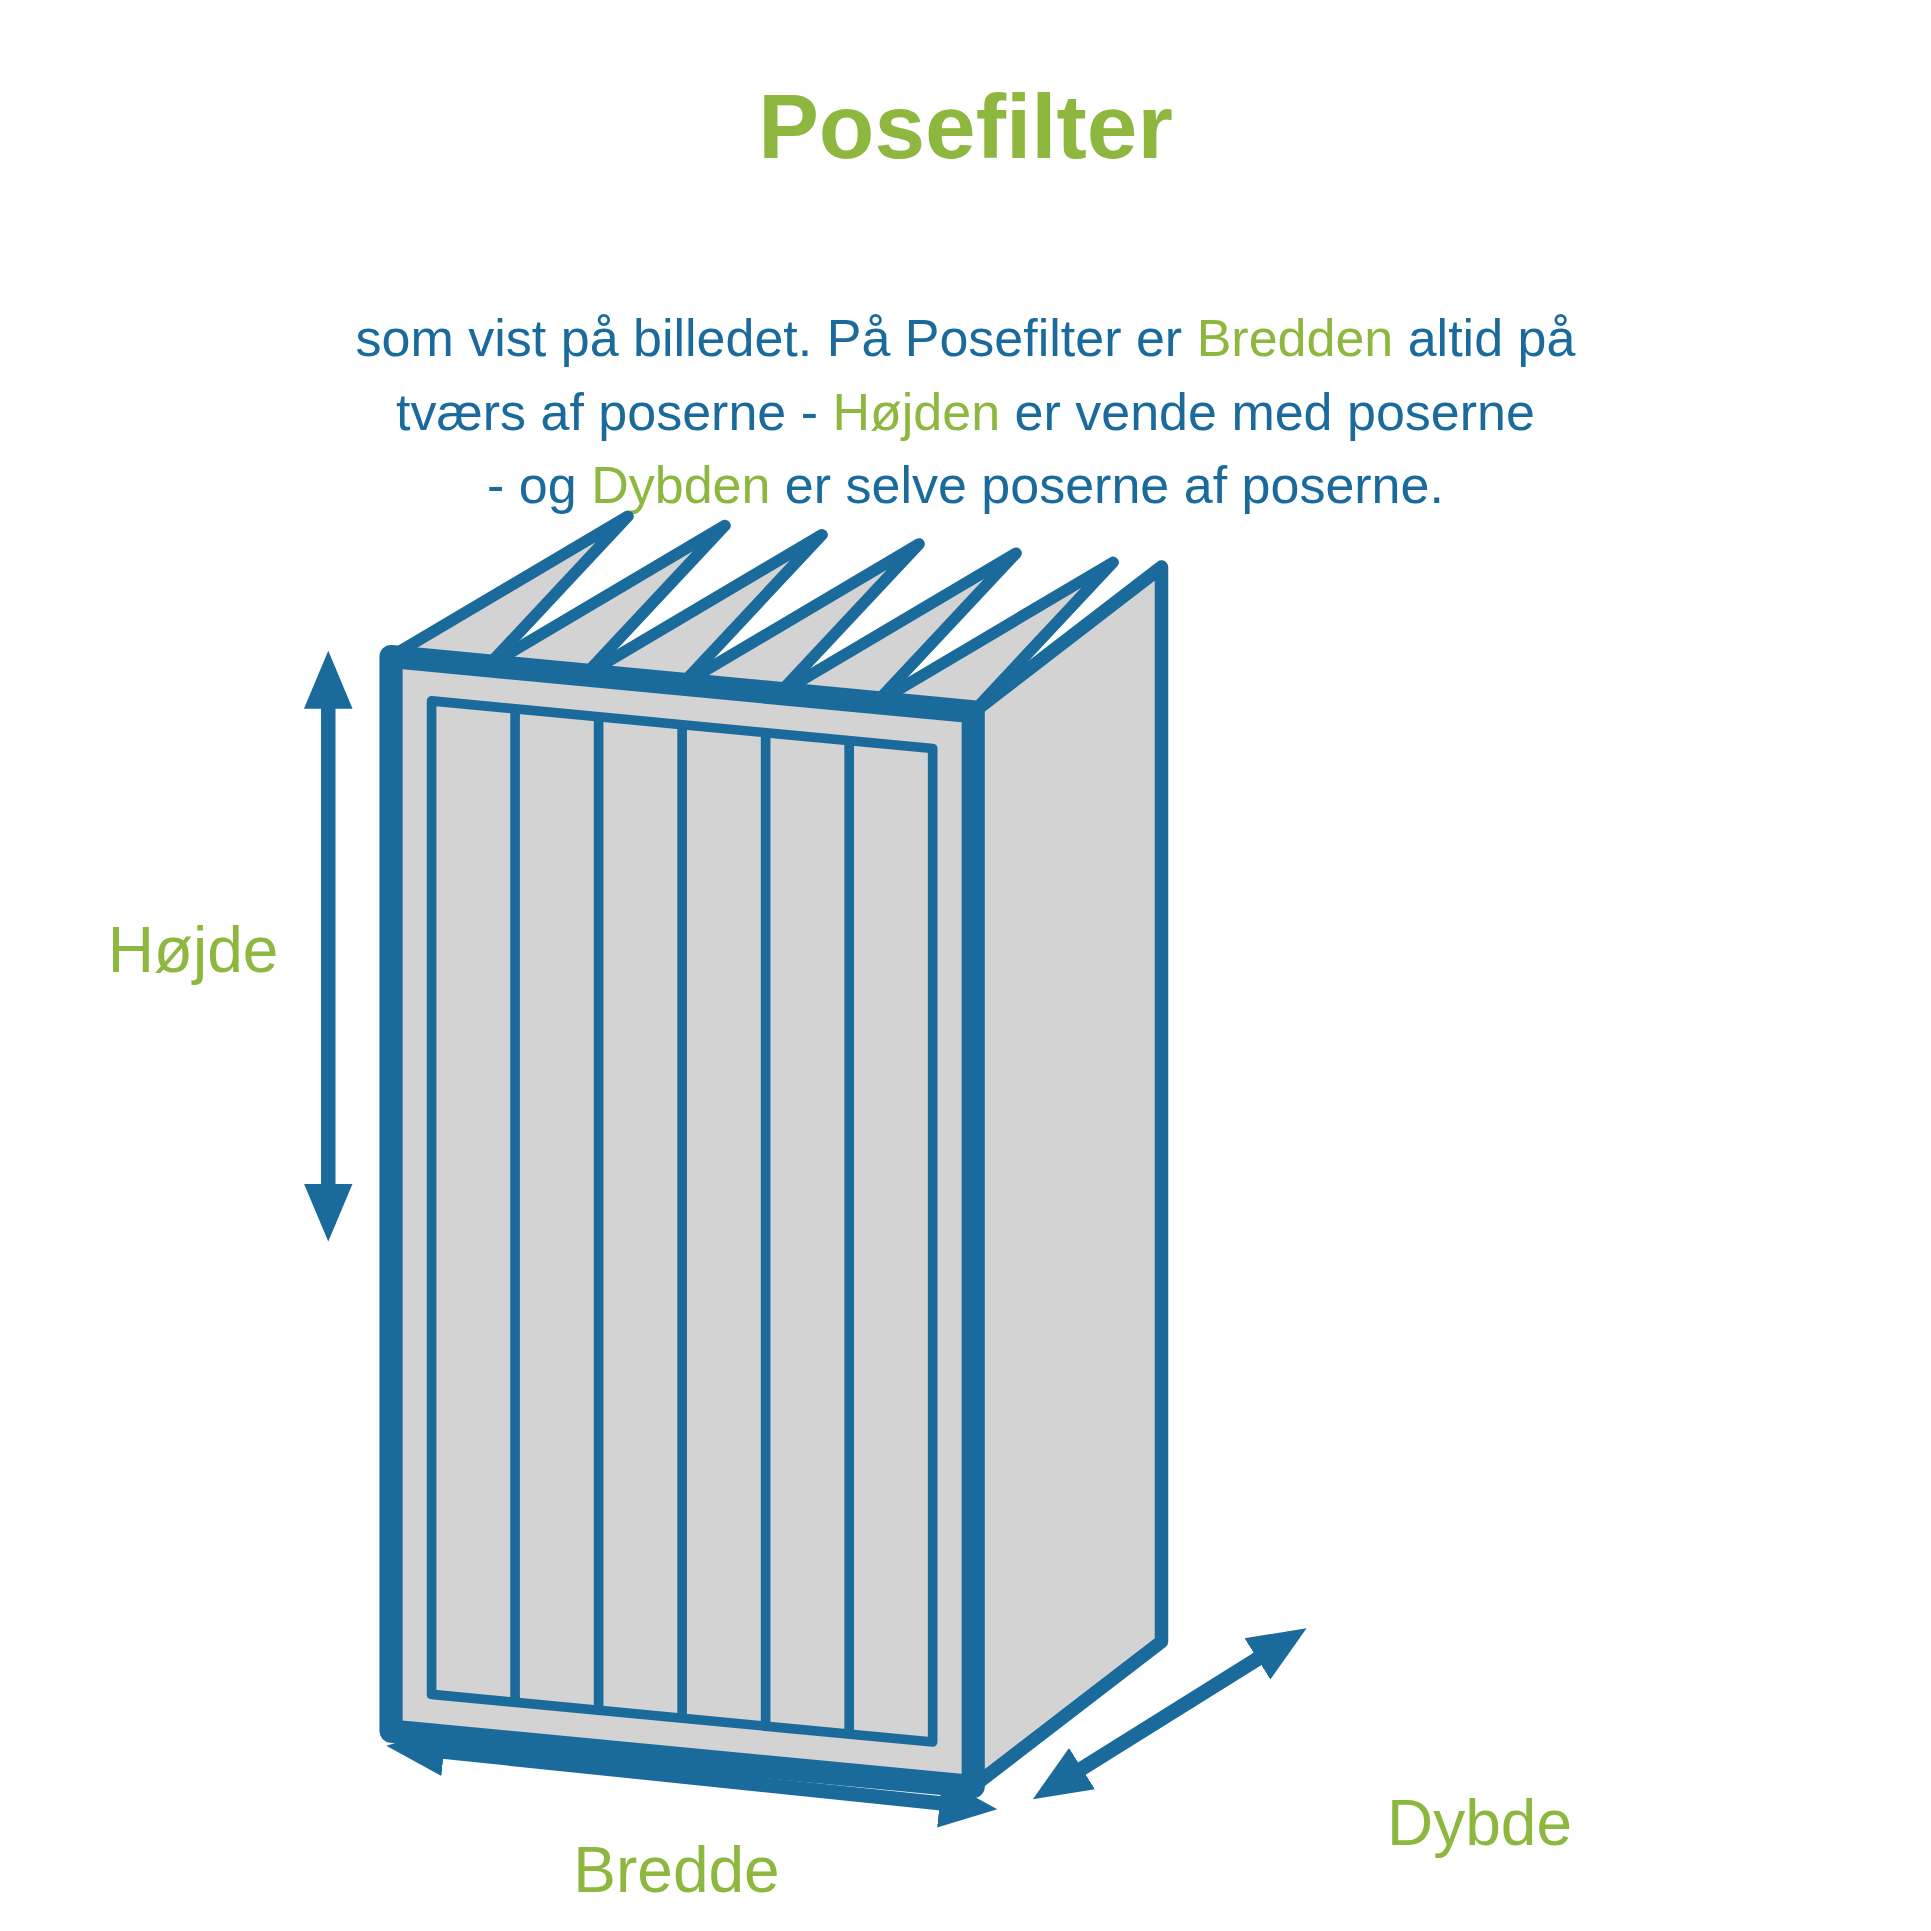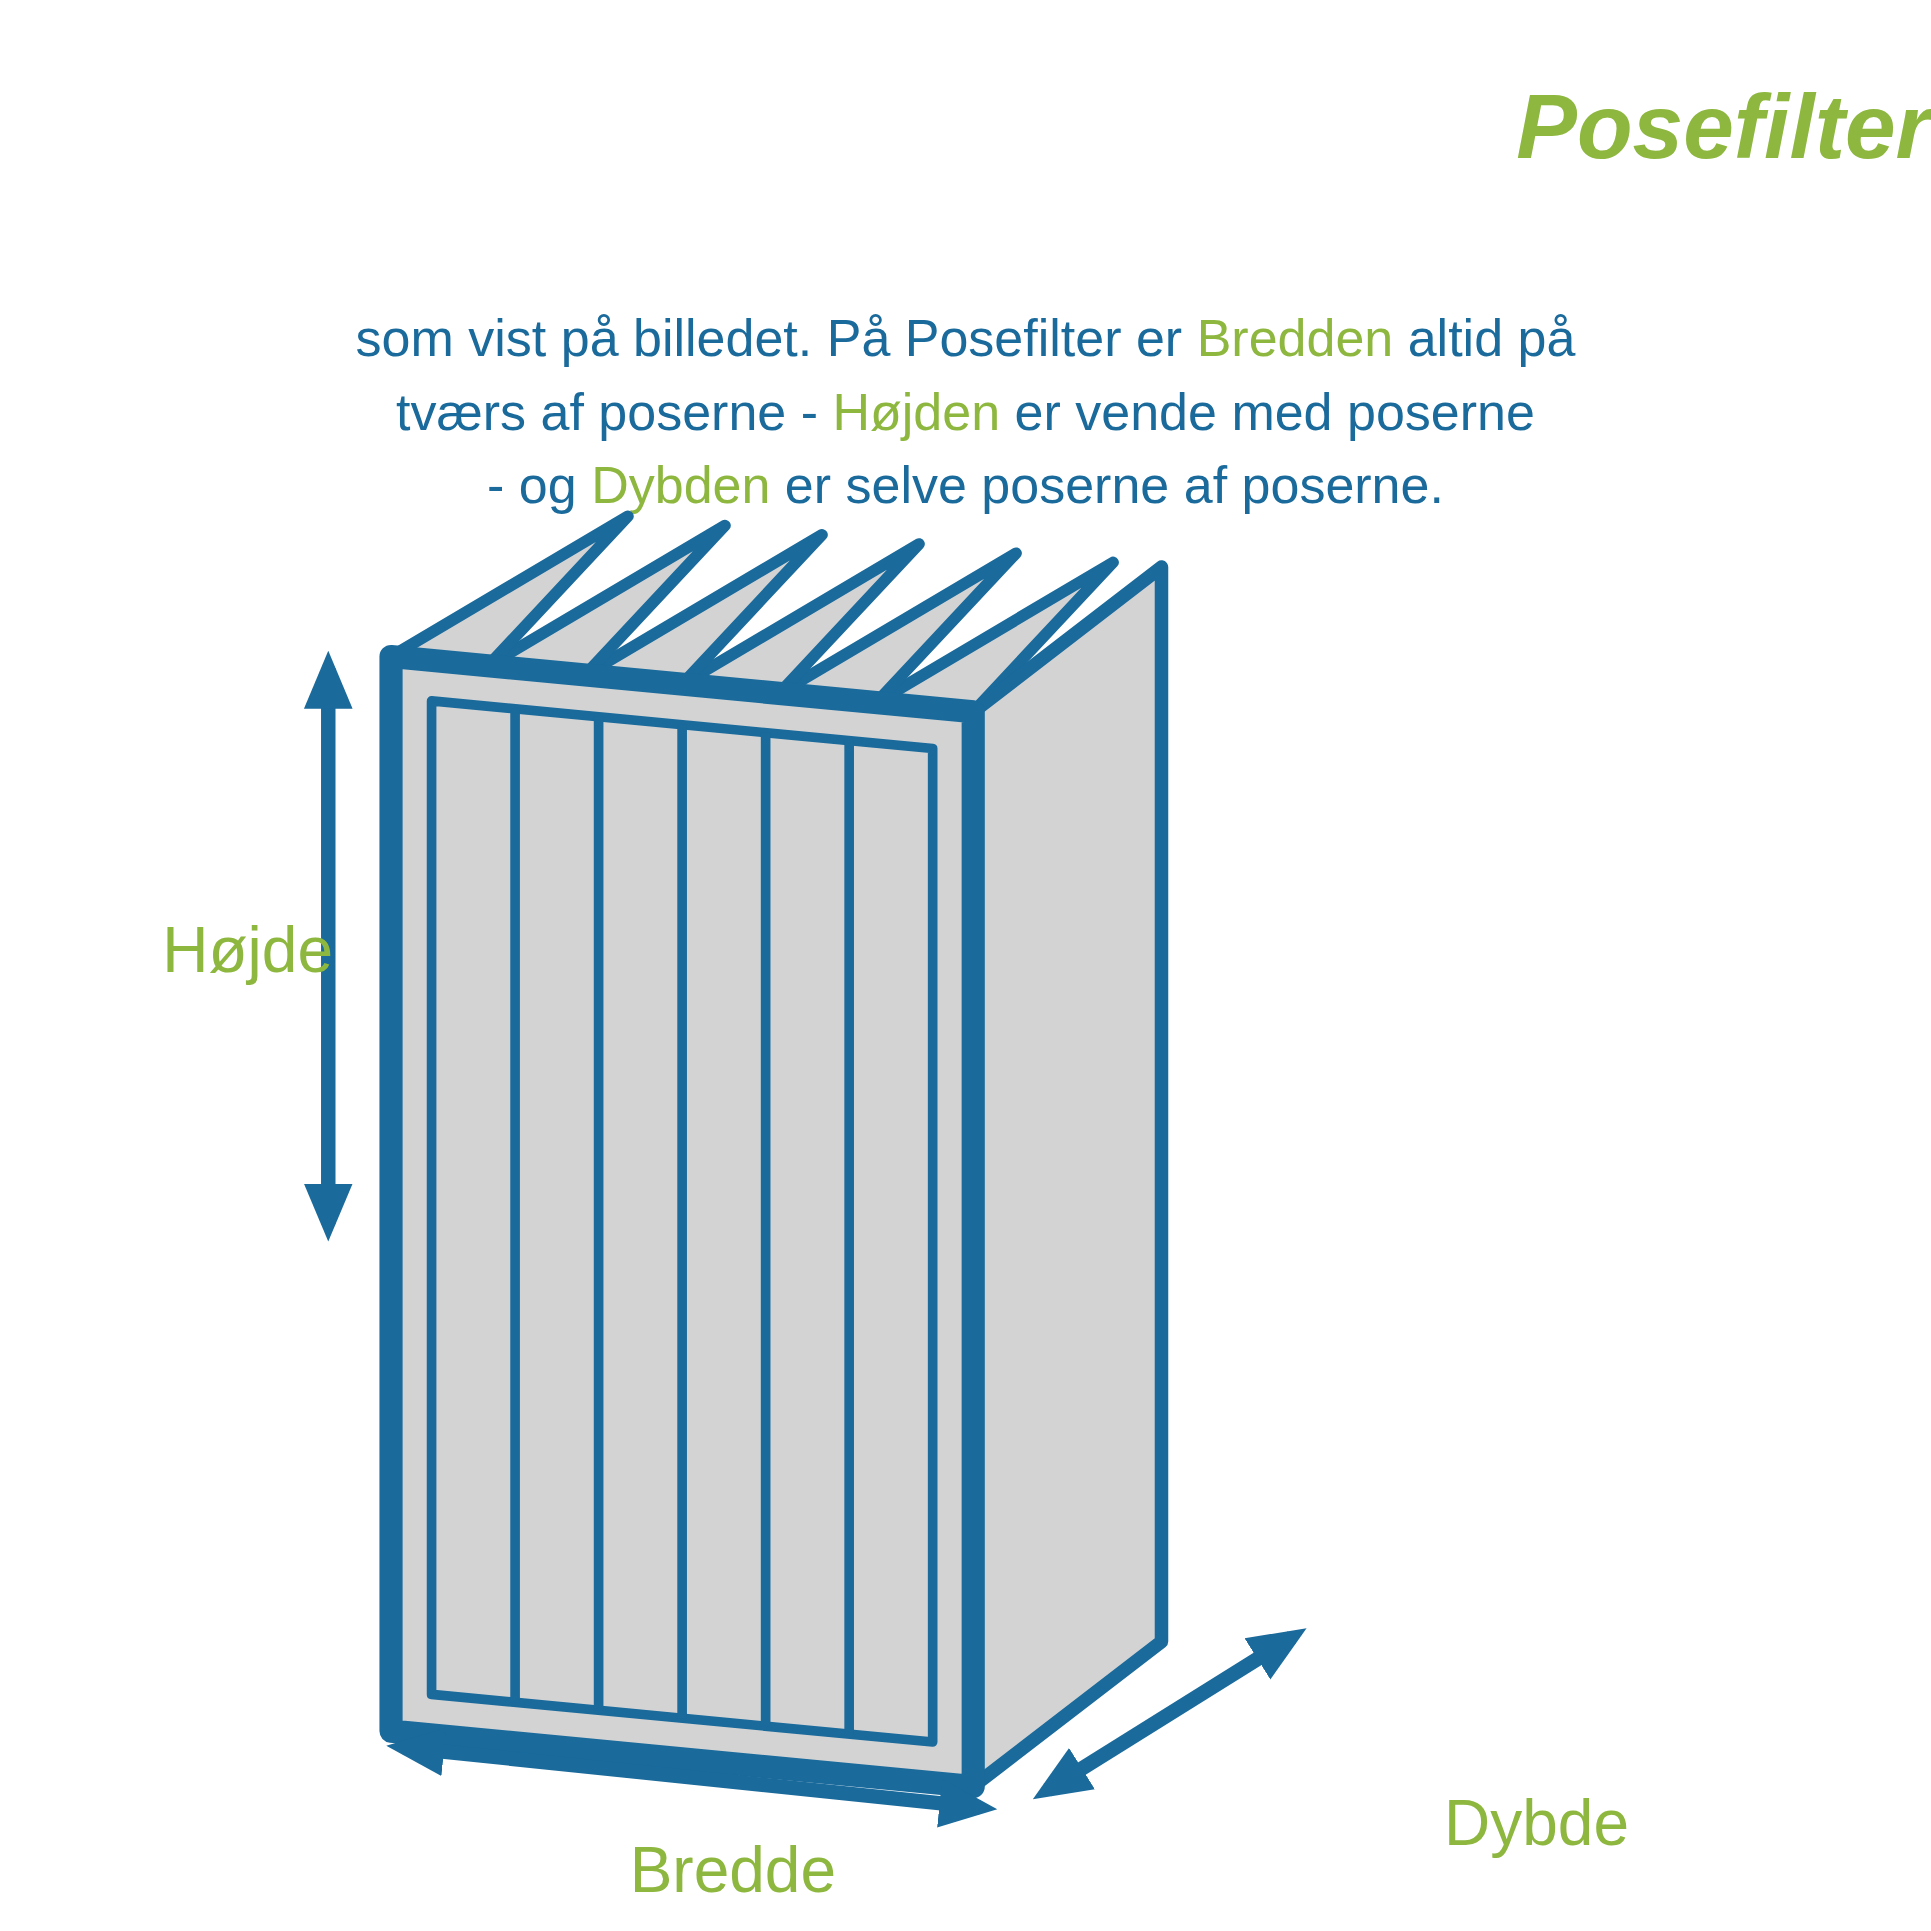--- a/index.html
+++ b/index.html
@@ -10,25 +10,24 @@
     background: #ffffff;
     font-family: "Liberation Sans", sans-serif;
     overflow: hidden;
   }
   .page-title {
     position: absolute;
     top: 75px;
     left: 0;
     width: 100%;
     margin: 0;
-    text-align: right;
+    text-align: center;
     font-size: 91px;
     font-weight: bold;
     color: var(--green);
-    font-style: italic;
   }
   .description {
     position: absolute;
     top: 228px;
     left: 0;
     width: 100%;
     margin: 0;
     text-align: center;
     font-size: 52px;
     line-height: 1.42;
@@ -37,21 +36,21 @@
   .green-word { color: var(--green); }
   .figure-svg {
     position: absolute;
     top: 502px;
     left: 0;
   }
   .dim-label {
     position: absolute;
     font-size: 64px;
     color: var(--green);
-    text-align: right;
+    text-align: center;
   }
   .label-height { left: 53px;  top: 913px;  width: 280px; }
   .label-width  { left: 517px; top: 1833px; width: 319px; }
   .label-depth  { left: 1330px;top: 1746px; width: 299px; margin-top: 40px; }
   .stroke-blue { stroke: var(--blue); }
   .fill-blue   { fill: var(--blue); }
   .fill-gray   { fill: var(--gray); }
   .fill-none   { fill: none; }
 </style>
 </head>

